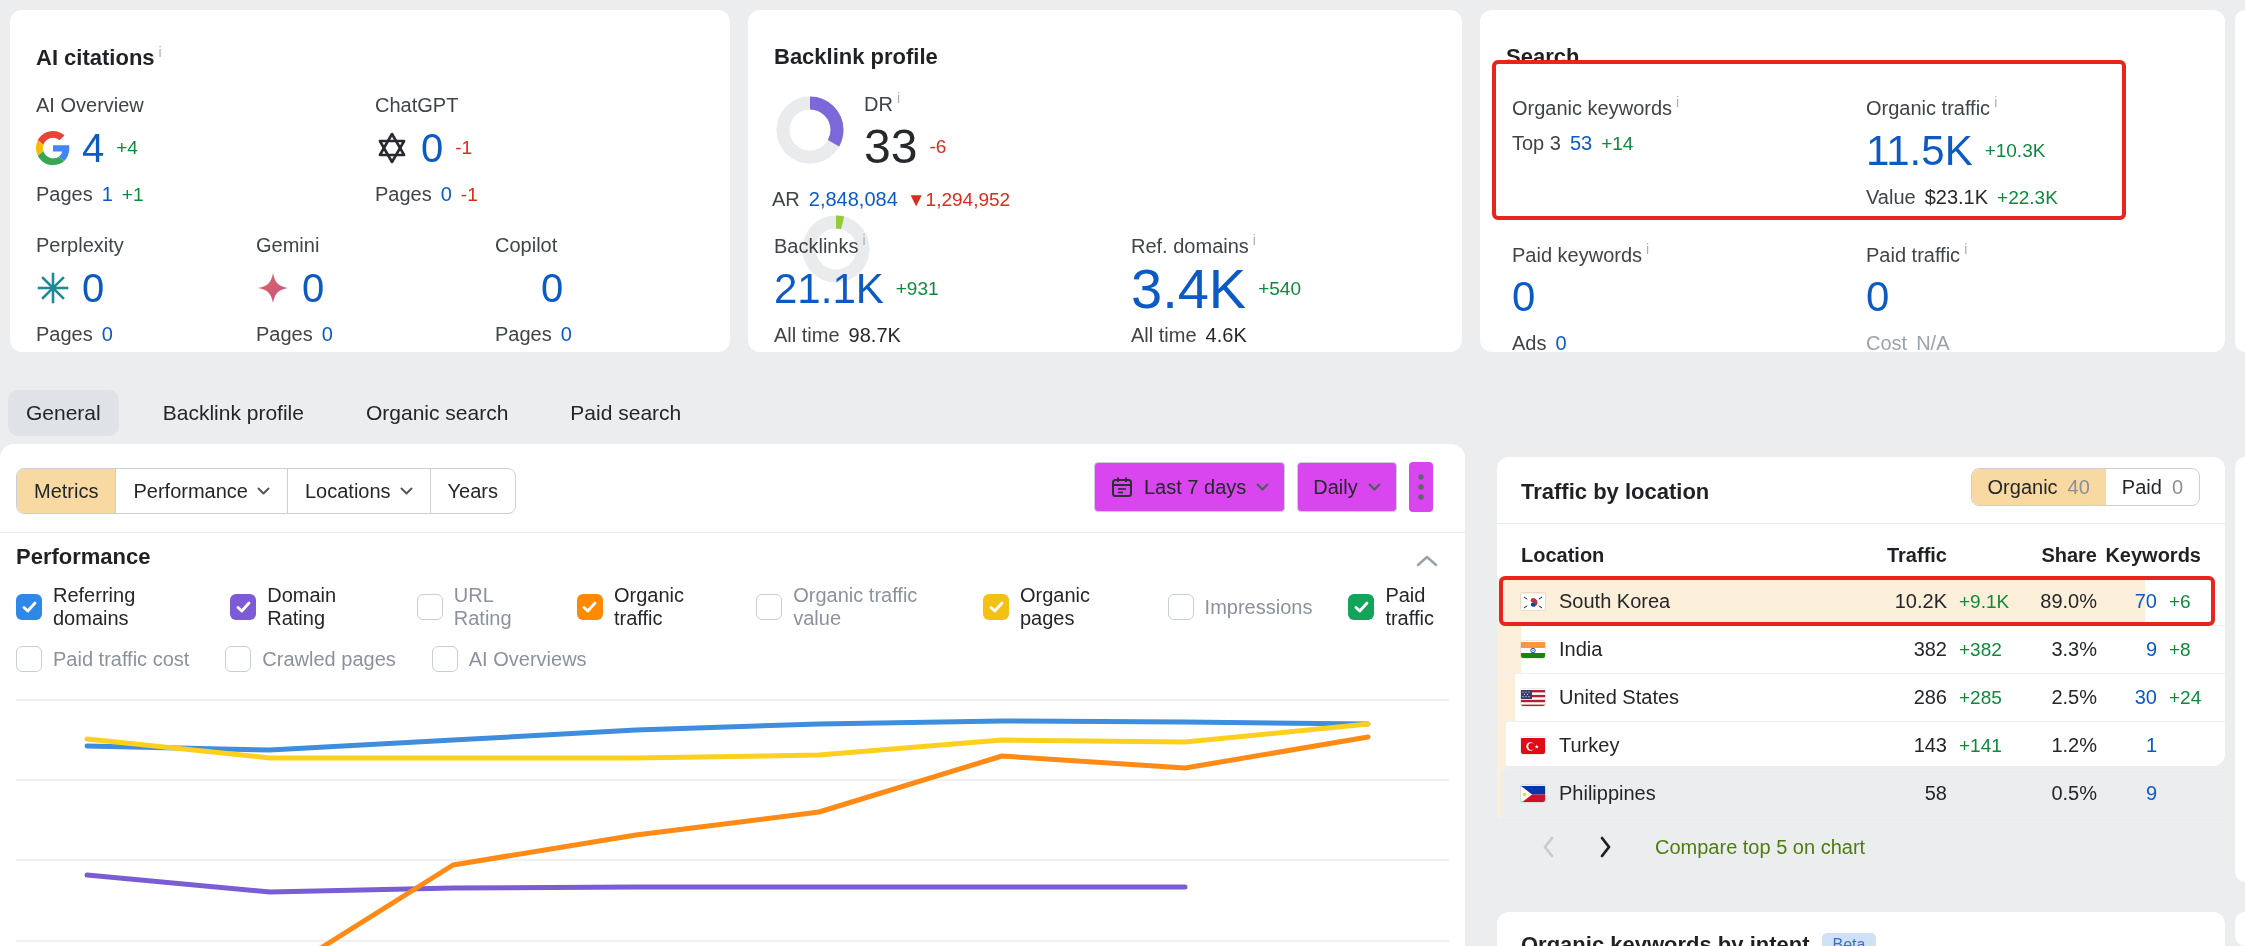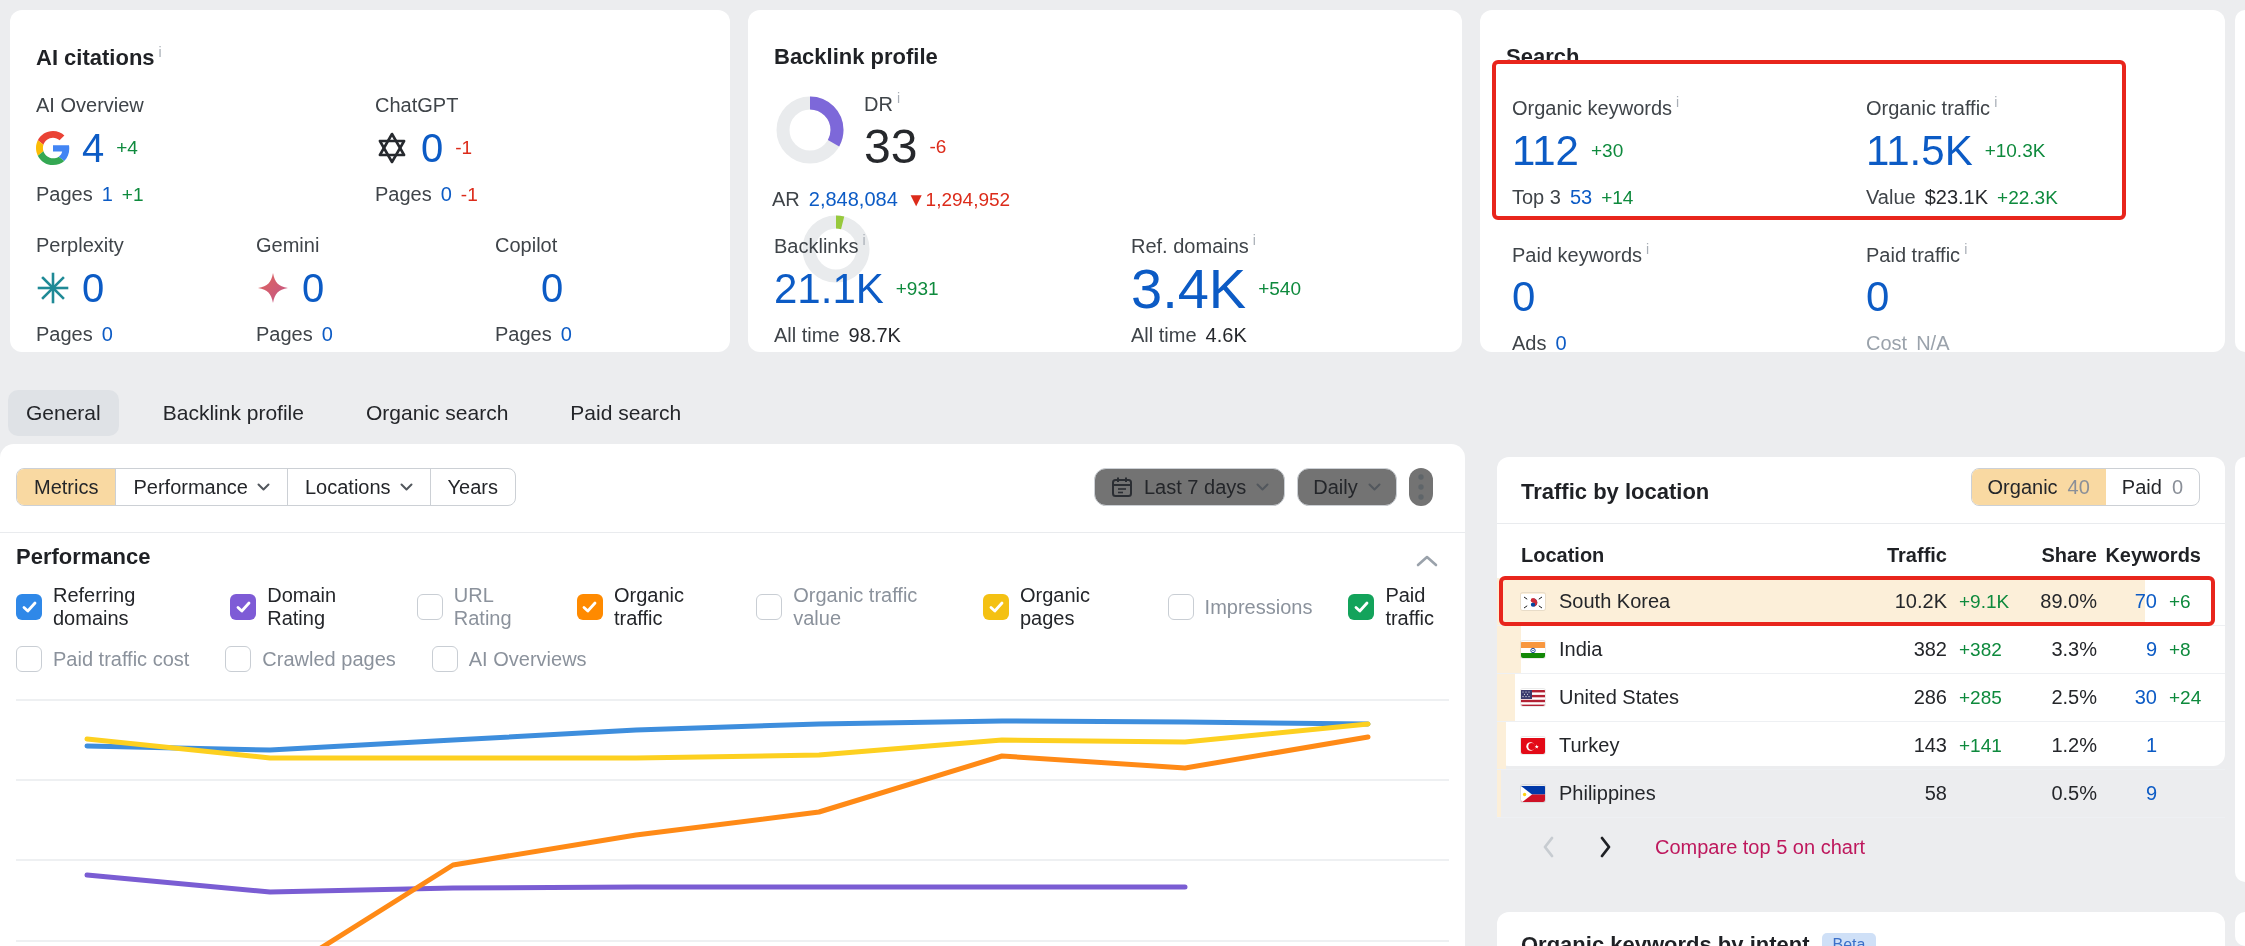--- a/index.html
+++ b/index.html
@@ -54,28 +54,28 @@
 
   
   #tabbar { position:absolute; left:8px; top:390px; display:flex; gap:26px; align-items:center; }
   .tab { font-size:21px; color:#24262a; padding:11px 18px; border-radius:10px; cursor:pointer; white-space:nowrap; }
   .tab.active { background:#dfe2e6; }
 
   
   #panel-left { position:absolute; left:0; top:444px; width:1465px; height:502px;
     background:#fff; border-radius:14px 14px 0 0; }
   .seg { display:flex; border:1px solid #ccd0d5; border-radius:8px; overflow:hidden; background:#fff;
-    position:absolute; left:16px; top:24px; height:38px; }
+    position:absolute; left:16px; top:24px; height:46px; }
   .seg-btn { padding:6px 17px; font-size:20px; color:#24262a; display:flex; gap:9px; align-items:center;
     border-left:1px solid #ccd0d5; cursor:pointer; white-space:nowrap; }
   .seg-btn:first-child { border-left:none; }
   .seg-btn.active { background:#f9d9a2; }
   #date-ctls { position:absolute; left:1094px; top:24px; display:flex; gap:12px; align-items:center; height:38px; }
-  .btn { display:flex; align-items:center; gap:10px; border:1px solid #ccd0d5; border-radius:12px;
-    background:#737373; padding:6px 15px; font-size:20px; height:38px; cursor:pointer; white-space:nowrap; }
+  .btn { display:flex; align-items:center; gap:10px; border:1px solid #ccd0d5; border-radius:4px;
+    background:#d946ef; padding:6px 15px; font-size:20px; height:50px; cursor:pointer; white-space:nowrap; }
   #kebab-btn { border:none; padding:0 8px; }
   #pl-divider { position:absolute; left:0; right:0; top:88px; border-top:1px solid #e9ebee; }
   #perf-title { position:absolute; left:16px; top:100px; }
   #collapse-chevron { position:absolute; left:1415px; top:106px; cursor:pointer; }
   .cb-rows { position:absolute; left:16px; top:140px; }
   .cb-row { display:flex; gap:36px; align-items:center; }
   .cb-row + .cb-row { margin-top:16px; }
   .cb { display:flex; align-items:center; gap:11px; font-size:20px; cursor:pointer; }
   .cb-box { width:26px; height:26px; border-radius:6px; border:1.5px solid #c9ced4; background:#fff;
     display:flex; align-items:center; justify-content:center; flex:none; }
@@ -98,21 +98,21 @@
   #tl-head { position:absolute; left:24px; right:24px; top:80px; height:36px; font-weight:bold; font-size:20px; color:#1f2125; }
   #tl-rows { position:absolute; left:0; right:0; top:121px; }
   .tl-row { position:relative; height:48px; border-bottom:1px solid #eef0f3;padding-left:29px; }
   .tl-bar { position:absolute; left:0; top:0; bottom:0; background:#fcefd9; }
   .tl-cells { position:absolute; left:24px; right:24px; top:0; height:100%; }
   .cell-r { text-align:right; }
   .cell-chg { padding-left:12px; font-size:19px; color:#0e8a3d; }
   .loc-cell { display:flex; align-items:center; gap:14px; }
   .flag { width:24px; height:17px; border-radius:2px; overflow:hidden; flex:none; box-shadow:0 0 0 1px rgba(0,0,0,.08); }
   #anno-row { left:2px; top:119px; width:716px; height:50px; }
-  #tl-footer { position:absolute; left:44px; top:378px; display:flex; align-items:center; gap:42px; font-size:20px; color:#be185d; }
+  #tl-footer { position:absolute; left:44px; top:378px; display:flex; align-items:center; gap:42px; font-size:20px; color:#4d7c0f; }
   .pag { cursor:pointer; display:flex; align-items:center; }
 
   
   #card-intent { left:1497px; top:912px; width:728px; height:60px; }
   #intent-title { position:absolute; left:24px; top:20px; display:flex; align-items:center; gap:12px; }
   .beta-badge { background:#cfe0f7; color:#3b70c9; font-size:16px; font-weight:normal;
     padding:3px 11px; border-radius:5px; }
   .sliver { position:absolute; left:2235px; width:10px; background:#fff; border-radius:10px 0 0 10px; }
 </style>
 </head>
@@ -266,24 +266,20 @@
         </div>
     </div>
   </div>
 </div>
 
 <div class="card" id="card-search">
   <div class="card-pad-title card-title">Search</div>
   <div id="search-grid">
       <div>
         <div class="metric-label">Organic keywords<span class="sup-i">i</span></div>
-        <div class="metric-value-row">
-          <span class="val-big" style="font-size:42px">112</span>
-          <span class="chg up">+30</span>
-        </div>
         <div class="subline">
           <span class="">Top 3</span>
           <span class="lnk">53</span>
           <span class="chg up">+14</span>
         </div>
       </div>
       <div>
         <div class="metric-label">Organic traffic<span class="sup-i">i</span></div>
         <div class="metric-value-row">
           <span class="val-big" style="font-size:42px">11.5K</span>

